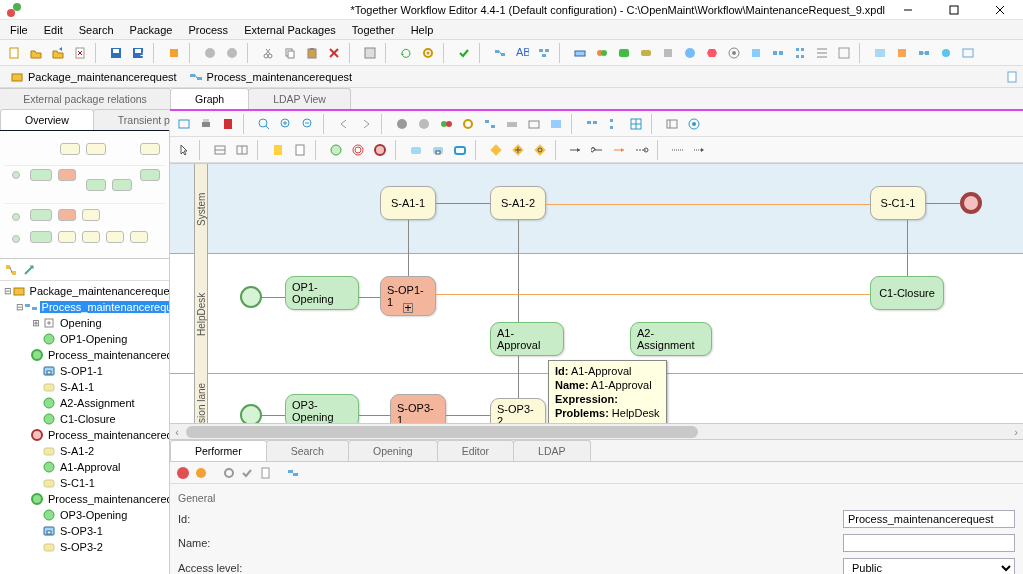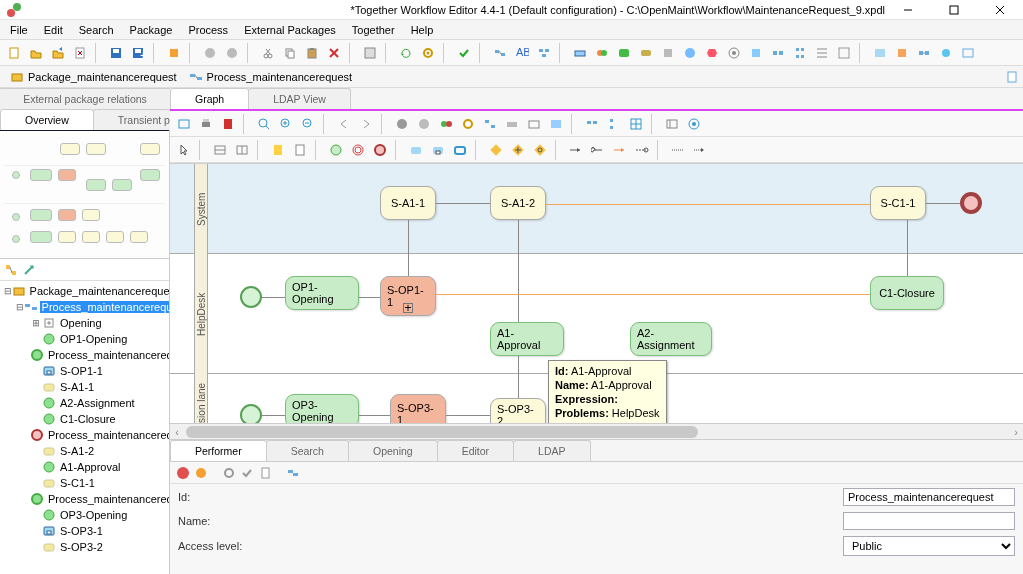--- a/index.html
+++ b/index.html
@@ -985,20 +985,21 @@
           </span>
         <span style="width:6px"></span>
         <span>
             <svg width="14" height="14">
               <rect x="2" y="4" width="5" height="3" fill="#6ad"></rect>
               <rect x="7" y="7" width="5" height="3" fill="#6ad"></rect>
             </svg>
           </span>
       </div>
       <div class="props-body">
+        <div class="section-label">General</div>
         <div class="form-row">
           <label>Id:</label>
           <input type="text" value="Process_maintenancerequest" style="">
         </div>
         <div class="form-row">
           <label>Name:</label>
           <input type="text" value="" style="">
         </div>
         <div class="form-row">
           <label>Access level:</label>

